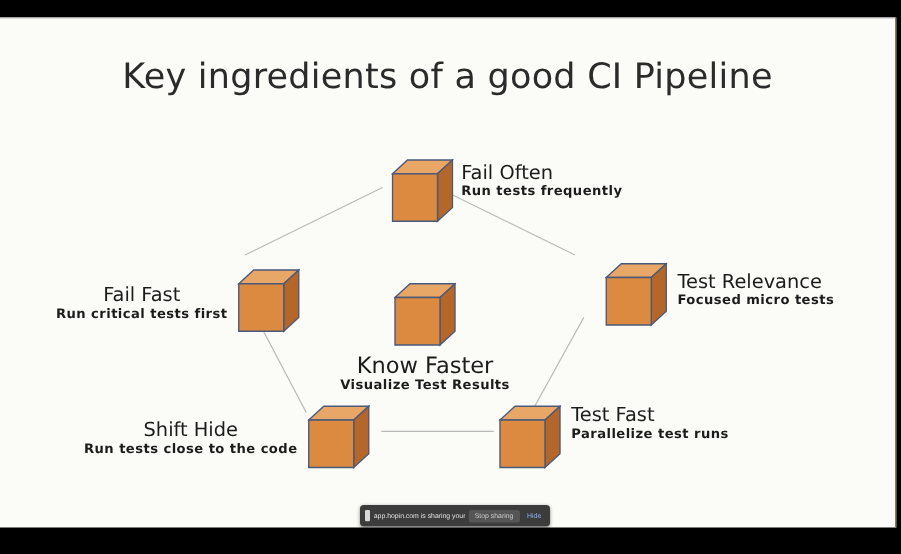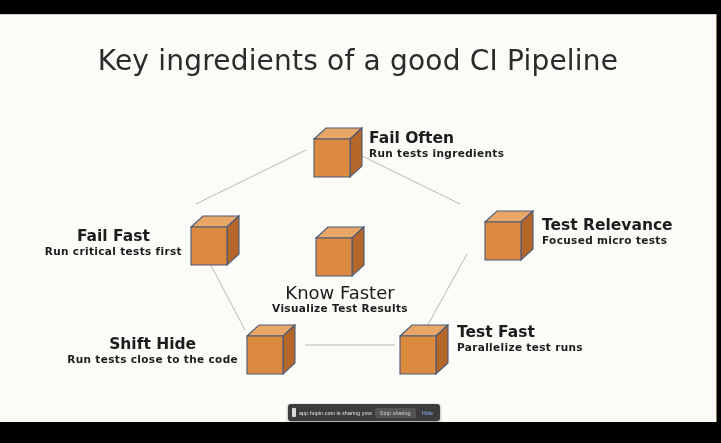--- a/index.html
+++ b/index.html
@@ -27,21 +27,21 @@
   #links{position:absolute;left:0;top:0;width:716px;height:408px;}
 
   
   .node{position:absolute;}
 
   
   .cube{position:relative;display:block;}
   .cube svg{display:block;}
 
   .lbl{position:absolute;white-space:nowrap;color:#1c1c1c;}
-  .lbl .t{font-size:15.5px;font-weight:700;line-height:1.02;font-family:"DejaVu Sans",sans-serif;}
+  .lbl .t{font-size:15.5px;font-weight:400;line-height:1.02;font-family:"DejaVu Sans",sans-serif;}
   .lbl .s{font-size:10.5px;font-weight:600;line-height:1.15;font-family:"DejaVu Sans",sans-serif;letter-spacing:.35px;}
 
   .lbl.right{left:100%;margin-left:6px;top:4px;text-align:left;}
   .lbl.left{right:100%;margin-right:8px;top:14px;text-align:center;}
   .lbl.below{left:50%;transform:translateX(-50%);top:100%;margin-top:6px;text-align:center;}
 
   
   #share-bar{
     position:absolute;left:288px;top:404px;width:152px;height:17px;
     background:#3c3c3c;border-radius:3px;
@@ -75,21 +75,21 @@
     <div class="node" style="left:313px;top:113px;">
       <span class="cube">
         <svg width="50" height="52" viewBox="0 0 50 52">
           <polygon points="1,12 13,1 49,1 37,12" fill="#e8a767" stroke="#4a5a7a" stroke-width="1.1"></polygon>
           <polygon points="37,12 49,1 49,39 37,50" fill="#b5672a" stroke="#4a5a7a" stroke-width="1.1"></polygon>
           <polygon points="1,12 37,12 37,50 1,50" fill="#db8a3f" stroke="#4a5a7a" stroke-width="1.1"></polygon>
         </svg>
       </span>
       <span class="lbl right">
         <div class="t">Fail Often</div>
-        <div class="s">Run tests ingredients</div>
+        <div class="s">Run tests frequently</div>
       </span>
     </div>
 
     <div class="node" style="left:190px;top:201px;">
       <span class="cube">
         <svg width="50" height="52" viewBox="0 0 50 52">
           <polygon points="1,12 13,1 49,1 37,12" fill="#e8a767" stroke="#4a5a7a" stroke-width="1.1"></polygon>
           <polygon points="37,12 49,1 49,39 37,50" fill="#b5672a" stroke="#4a5a7a" stroke-width="1.1"></polygon>
           <polygon points="1,12 37,12 37,50 1,50" fill="#db8a3f" stroke="#4a5a7a" stroke-width="1.1"></polygon>
         </svg>

